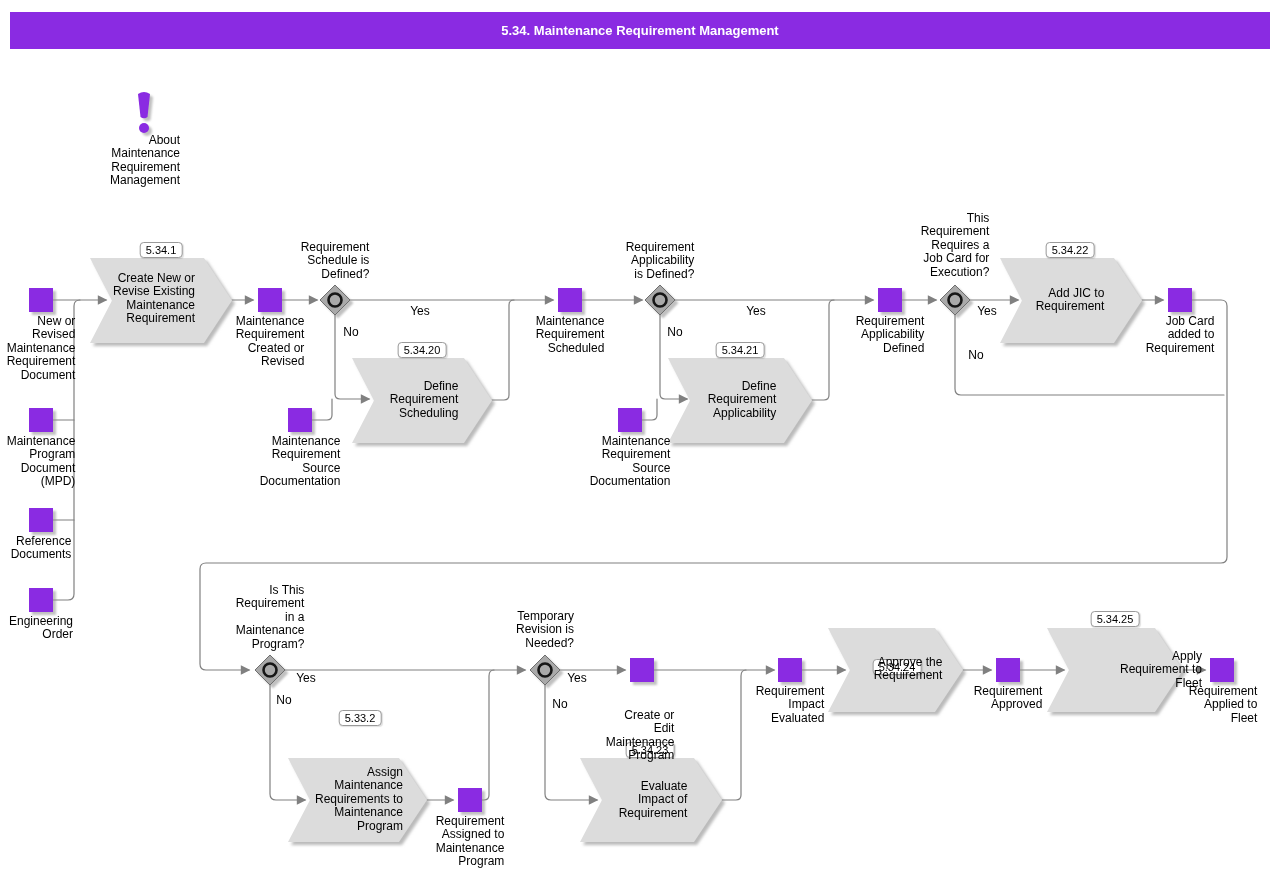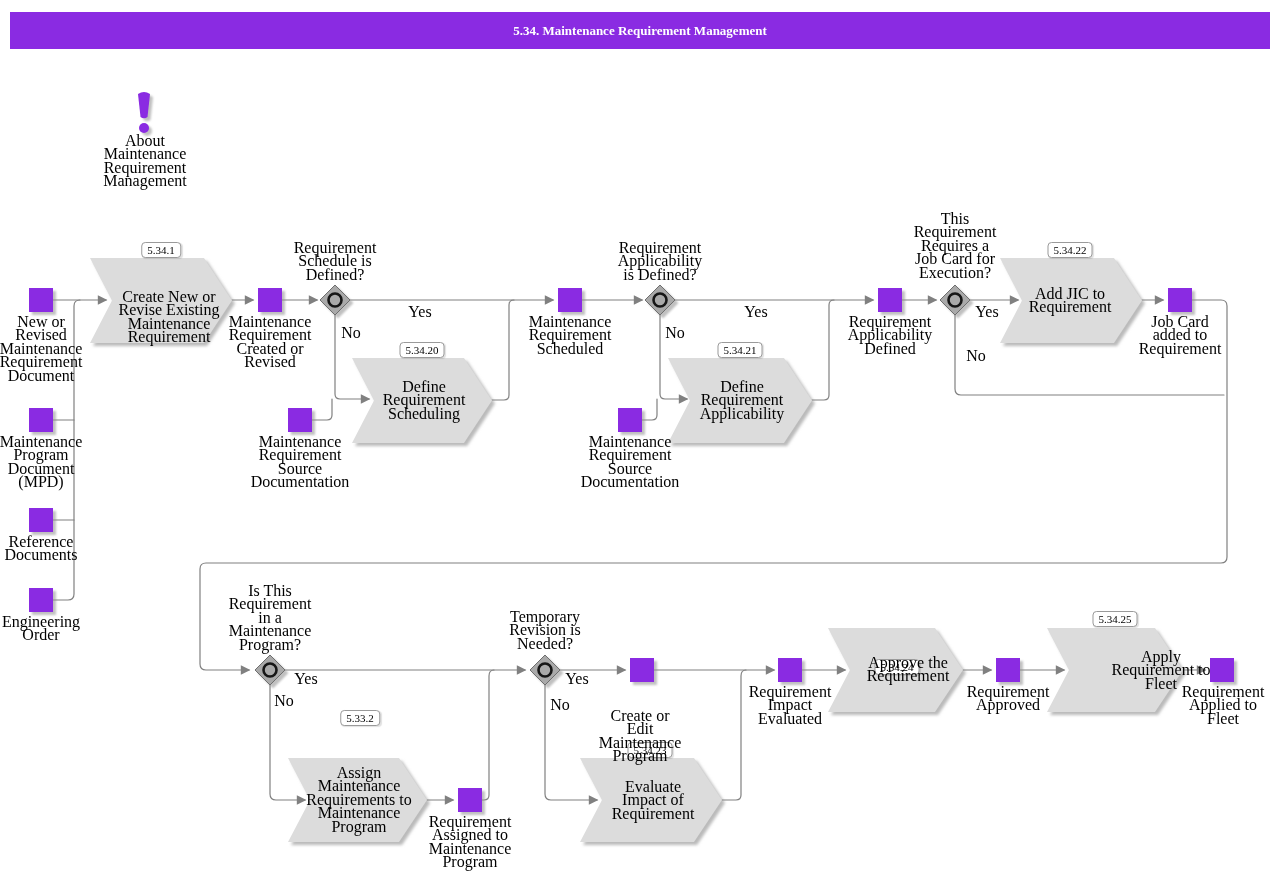--- a/index.html
+++ b/index.html
@@ -1,23 +1,23 @@
 <!DOCTYPE html>
 <html><head>
 <meta charset="utf-8">
 <style>
   html,body{margin:0;padding:0;background:#fff;}
   .stage{position:relative;width:1280px;height:879px;background:#fff;overflow:hidden;
-         font-family:Liberation Serif, serif;}
+         font-family:Liberation Sans, sans-serif;}
   .titlebar{position:absolute;left:10px;top:12px;width:1260px;height:37px;background:#8a2be2;}
   .titlebar span{display:block;width:100%;text-align:center;line-height:37px;
                  color:#ffffff;font-size:13px;font-weight:bold;}
   svg.layer{position:absolute;left:0;top:0;}
-  .lbl{position:absolute;transform:translateX(-50%);text-align:center;white-space:pre-line;
-       font-size:16px;line-height:13.4px;color:#000;}
+  .lbl{position:absolute;transform:translateX(-50%);text-align:right;white-space:pre-line;
+       font-size:12px;line-height:13.4px;color:#000;}
   .badge{position:absolute;transform:translateX(-50%);font-size:11px;line-height:14px;
          background:#fff;border:1px solid #9a9a9a;border-radius:4px;padding:0 5px;
          color:#000;box-shadow:1px 1px 1px rgba(0,0,0,0.12);}
   .shape-shadow{filter:drop-shadow(3.5px 3.5px 1.5px rgba(130,130,130,0.55));}
   .sq-shadow{filter:drop-shadow(3px 3px 1px rgba(140,140,140,0.55));}
 </style>
 </head>
 <body>
 
 <div class="stage">
@@ -150,21 +150,21 @@
 
   <div class="badge" style="left:161px;top:242px;">5.34.1</div>
   <div class="badge" style="left:422px;top:342px;">5.34.20</div>
   <div class="badge" style="left:740px;top:342px;">5.34.21</div>
   <div class="badge" style="left:1070px;top:242px;">5.34.22</div>
   <div class="badge" style="left:360px;top:710px;">5.33.2</div>
   <div class="badge" style="left:650px;top:742px;">5.34.23</div>
   <div class="badge" style="left:897px;top:611px;margin-top:48px;">5.34.24</div>
   <div class="badge" style="left:1115px;top:611px;">5.34.25</div>
 
-  <div class="lbl" style="left:169px;top:272px;margin-top:18px;">Create New or
+  <div class="lbl" style="left:154px;top:272px;">Create New or
 Revise Existing
 Maintenance
 Requirement</div>
   <div class="lbl" style="left:424px;top:380px;">Define
 Requirement
 Scheduling</div>
   <div class="lbl" style="left:742px;top:380px;">Define
 Requirement
 Applicability</div>
   <div class="lbl" style="left:1070px;top:287px;">Add JIC to

